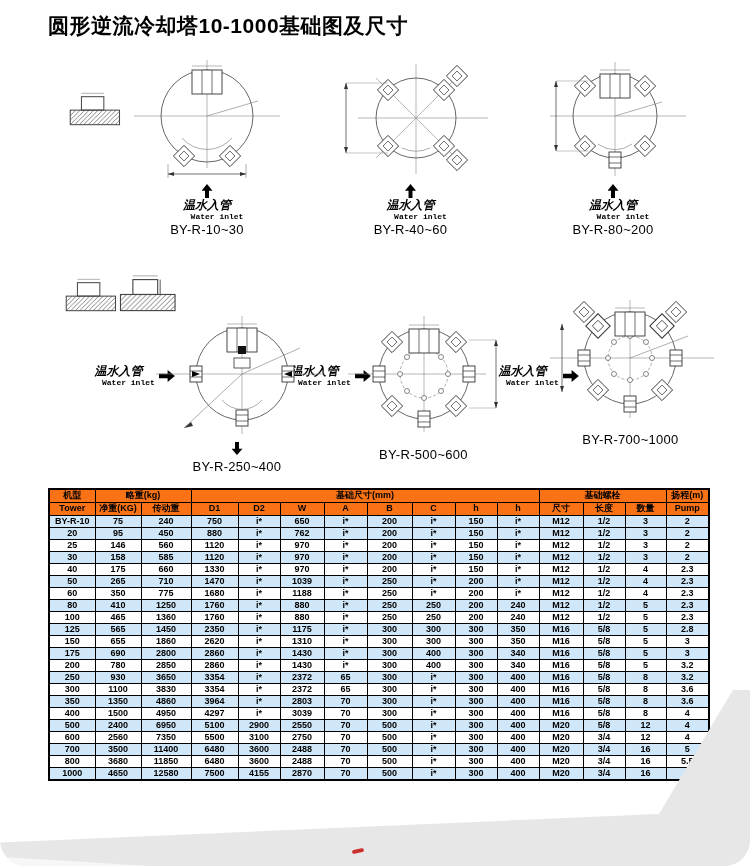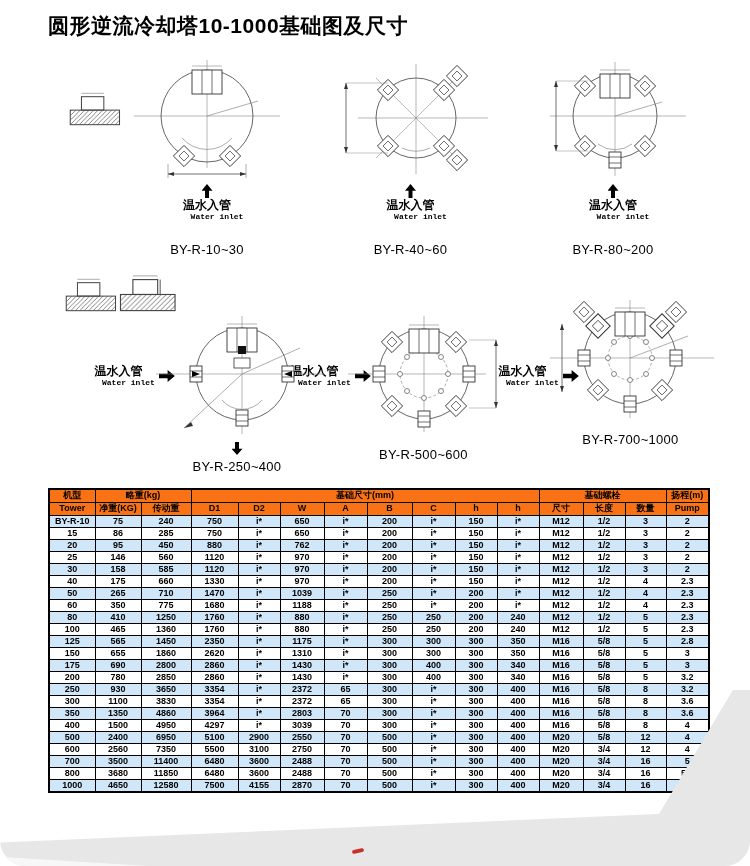--- a/index.html
+++ b/index.html
@@ -10,23 +10,23 @@
   }
   
   #title {
     position:absolute; left:48px; top:12px;
     font-size:21px; font-weight:bold; letter-spacing:0.5px;
   }
   
   .diag-col { position:absolute; display:flex; flex-direction:column; align-items:center; }
   .diag-svg { display:block; }
   .inlet-stack { display:flex; flex-direction:column; align-items:center; margin-top:2px; }
-  .inlet-cn { font-size:12px; font-weight:bold; line-height:14px; }
+  .inlet-cn { font-size:12px; font-weight:bold; line-height:14px;font-style:italic; }
   .inlet-en { font-family:"Liberation Mono", monospace; font-size:8px; font-weight:bold; line-height:10px;padding-left:20px; }
-  .model-label { font-size:13px; margin-top:20px; letter-spacing:0.3px; }
+  .model-label { font-size:13px; margin-top:0; letter-spacing:0.3px; }
   
   .inlet-side { position:absolute; display:flex; align-items:center; gap:4px; }
   .inlet-side .txt { display:flex; flex-direction:column; align-items:center; }
   
   .arrow-up   { width:11px; height:14px; background:#000;
     clip-path:polygon(50% 0,100% 48%,68% 48%,68% 100%,32% 100%,32% 48%,0 48%); }
   .arrow-down { width:11px; height:13px; background:#000;
     clip-path:polygon(32% 0,68% 0,68% 52%,100% 52%,50% 100%,0 52%,32% 52%); }
   .arrow-right{ width:16px; height:12px; background:#000;
     clip-path:polygon(0 32%,55% 32%,55% 0,100% 50%,55% 100%,55% 68%,0 68%); }
@@ -348,37 +348,20 @@
           <td>i*</td>
           <td>200</td>
           <td>i*</td>
           <td>150</td>
           <td>i*</td>
           <td>M12</td>
           <td>1/2</td>
           <td>3</td>
           <td>2</td>
         </tr>
-        <tr>
-          <td>15</td>
-          <td>86</td>
-          <td>285</td>
-          <td>750</td>
-          <td>i*</td>
-          <td>650</td>
-          <td>i*</td>
-          <td>200</td>
-          <td>i*</td>
-          <td>150</td>
-          <td>i*</td>
-          <td>M12</td>
-          <td>1/2</td>
-          <td>3</td>
-          <td>2</td>
-        </tr>
         <tr class="alt">
           <td>20</td>
           <td>95</td>
           <td>450</td>
           <td>880</td>
           <td>i*</td>
           <td>762</td>
           <td>i*</td>
           <td>200</td>
           <td>i*</td>

